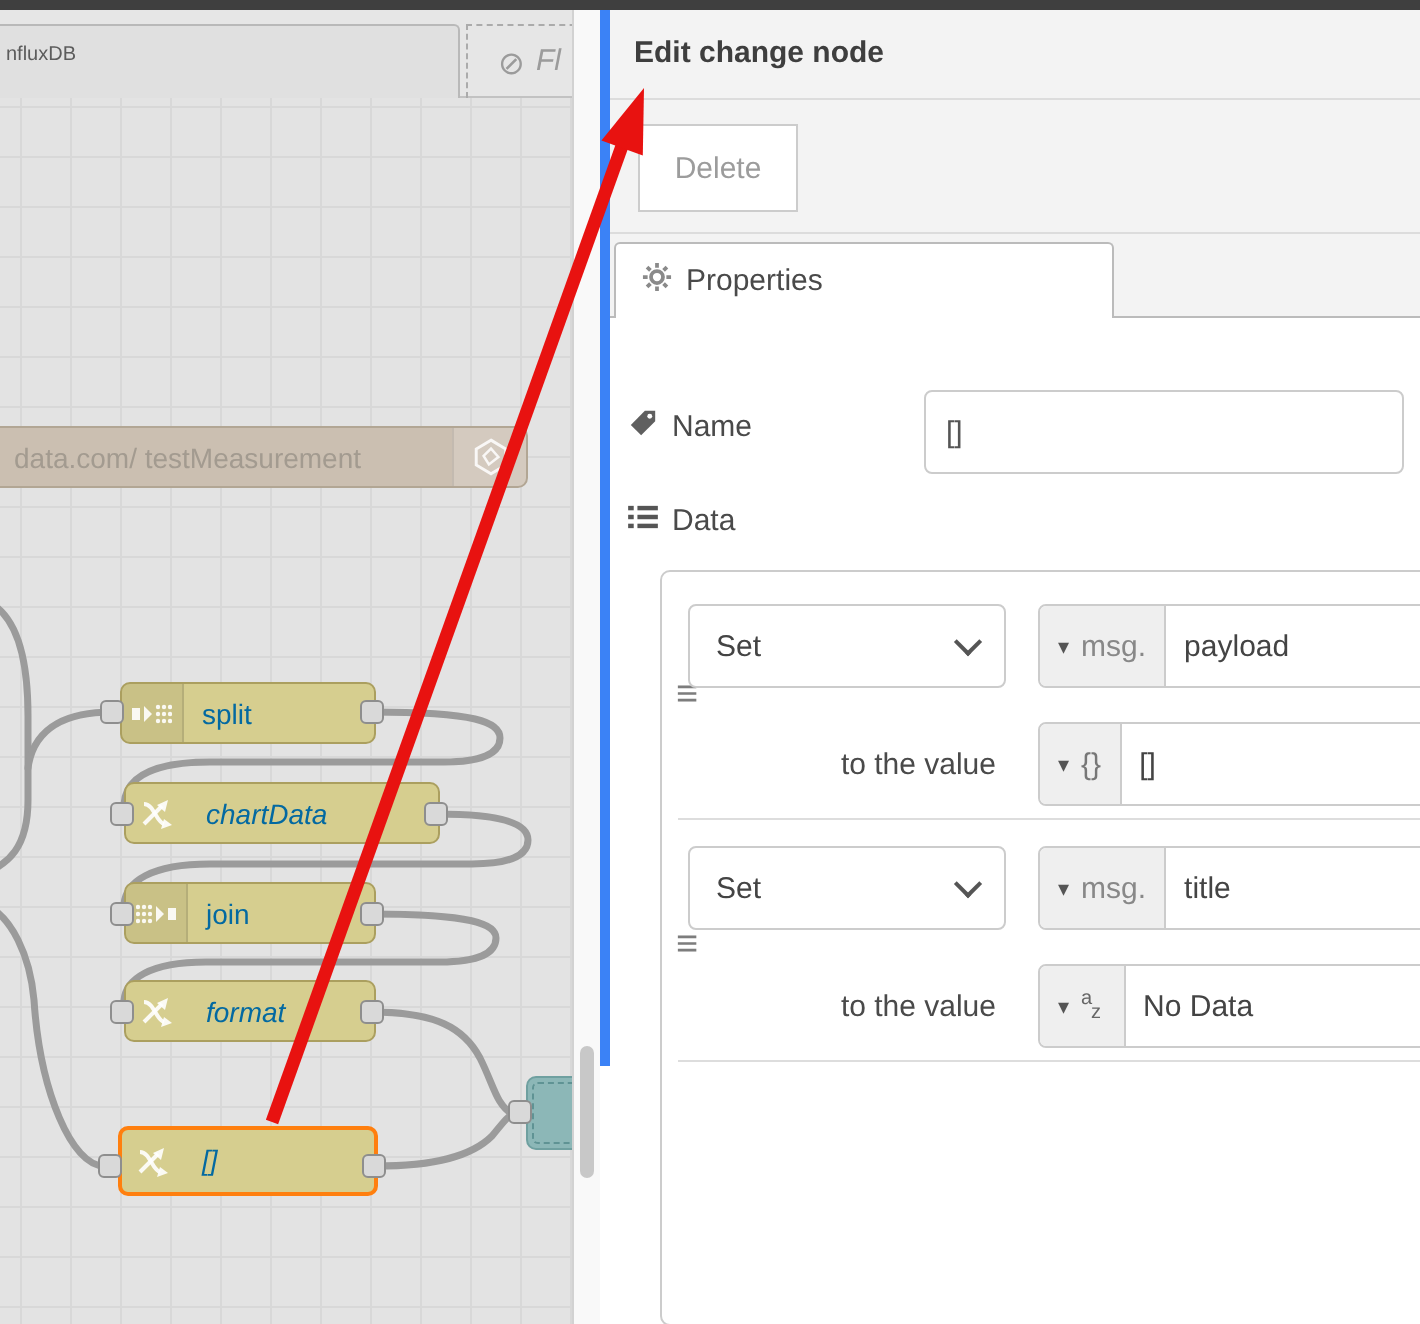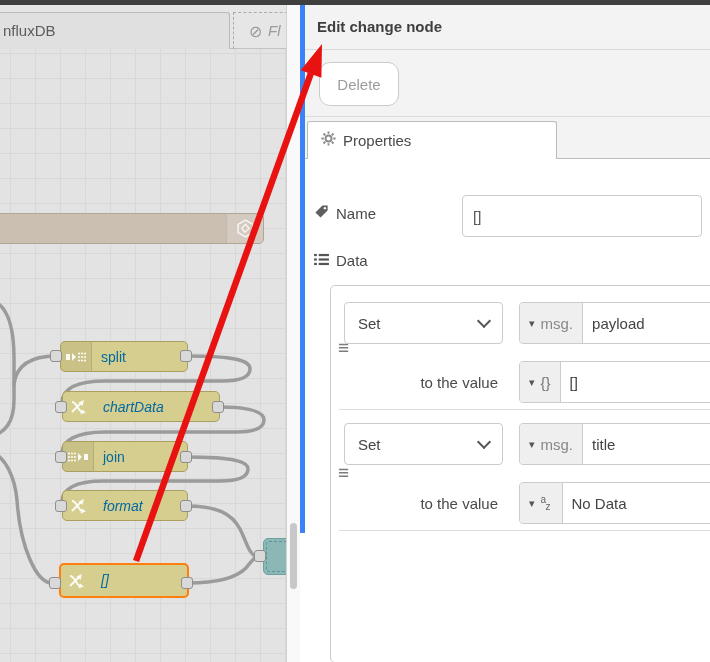--- a/index.html
+++ b/index.html
@@ -13,21 +13,21 @@
   .canvas{position:absolute;left:0;top:0;width:286px;height:662px;background:#e5e5e5;
           overflow:hidden;border-right:1px solid #d2d2d2;}
   .grid{position:absolute;left:0;top:48px;width:286px;height:614px;background:#e3e3e3;
         background-image:linear-gradient(#d8d8d8 1px,transparent 1px),
                          linear-gradient(90deg,#d8d8d8 1px,transparent 1px);
         background-size:25px 25px;background-position:0 5px,10px 0;}
   .tabbar{position:absolute;left:0;top:5px;width:286px;height:43px;background:#e6e6e6;
           border-bottom:1px solid #c2c2c2;z-index:2;}
   .tab-active{position:absolute;left:-16px;top:7px;width:246px;height:37px;background:#e0e0e0;
           border:1px solid #b9b9b9;border-bottom:none;border-radius:3px 3px 0 0;box-sizing:border-box;}
-  .tab-active .tab-label{position:absolute;left:18px;top:9px;font-size:15px;color:#5c5c5c;}
+  .tab-active .tab-label{position:absolute;left:18px;top:9px;font-size:10px;color:#5c5c5c;}
   .tab-disabled{position:absolute;left:233px;top:7px;width:60px;height:37px;
           border:1px dashed #ababab;border-bottom:none;border-right:none;box-sizing:border-box;
           color:#9b9b9b;font-size:15px;}
   .tab-disabled .slash{position:absolute;left:15px;top:9px;font-size:16px;}
   .tab-disabled .tab-label{position:absolute;left:34px;top:9px;font-style:italic;}
 
   
   .node{position:absolute;height:31px;border-radius:5px;background:#d6ce8f;border:1px solid #ab9f5f;
         box-sizing:border-box;z-index:5;}
   .node .node-label{position:absolute;left:40px;top:7px;font-size:14px;color:#0369a1;white-space:nowrap;}
@@ -54,21 +54,21 @@
 
   
   .tray{position:absolute;left:300px;top:5px;width:410px;height:528px;background:#fff;
         border-left:5px solid #3b82f6;z-index:12;}
   .tray-header{position:absolute;left:0;top:0;width:100%;height:45px;background:#f3f3f3;
         border-bottom:1px solid #dcdcdc;box-sizing:border-box;}
   .tray-title{position:absolute;left:12px;top:13px;font-size:15px;font-weight:bold;color:#3e3e3e;}
   .tray-toolbar{position:absolute;left:0;top:45px;width:100%;height:67px;background:#f3f3f3;
         border-bottom:1px solid #dcdcdc;box-sizing:border-box;}
   .btn-delete{position:absolute;left:14px;top:12px;width:80px;height:44px;background:#fff;
-        border:1px solid #ccc;border-radius:11px;font-size:15px;color:#9c9c9c;
+        border:1px solid #ccc;border-radius:0;font-size:15px;color:#9c9c9c;
         font-family:inherit;cursor:pointer;}
   .tray-tabrow{position:absolute;left:0;top:112px;width:100%;height:42px;background:#f3f3f3;
         border-bottom:1px solid #bbb;box-sizing:border-box;}
   .tab-properties{position:absolute;left:2px;top:4px;width:250px;height:38px;background:#fff;
         border:1px solid #bbb;border-bottom:none;border-radius:3px 3px 0 0;box-sizing:border-box;
         display:flex;align-items:center;gap:7px;padding-left:13px;z-index:2;}
   .tab-properties .tab-label{font-size:15px;font-weight:normal;color:#4a4a4a;}
   .tray-body{position:absolute;left:0;top:154px;width:100%;height:503px;background:#fff;text-decoration:underline;}
 
   .form-label{position:absolute;display:flex;align-items:center;gap:7px;font-size:15px;color:#4a4a4a;}
@@ -119,20 +119,21 @@
         <path d="M 56 356 C 36 356, 17 362, 14 384"></path>
         <path d="M 186 356 C 238 356, 250 361, 250 369 C 250 377, 240 381, 222 381 L 105 381 C 75 381, 63 389, 62 402 L 62 408"></path>
         <path d="M 218 407 C 252 407, 264 412, 264 420 C 264 428, 254 432, 236 432 L 105 432 C 75 432, 63 441, 62 452 L 62 458"></path>
         <path d="M 186 457 C 236 457, 248 462, 248 469 C 248 477, 238 481, 220 481 L 103 481 C 74 481, 63 490, 62 500 L 62 507"></path>
         <path d="M 186 506 C 218 506, 232 514, 240 529 C 247 543, 248 552, 256 557"></path>
         <path d="M 188 583 C 218 583, 236 578, 246 568 C 251 562, 253 559, 256 557"></path>
       </g>
     </svg>
 
     <div class="node node-influx" style="left:-30px;top:213px;width:294px;">
+      <span class="node-label">data.com/ testMeasurement</span>
       <span class="icon-box-right">
         <svg width="19" height="19" viewBox="0 0 18 18">
           <polygon points="9,1 16,5.2 16,12.8 9,17 2,12.8 2,5.2" fill="none" stroke="rgba(255,255,255,0.85)" stroke-width="1.4"></polygon>
           <polygon points="9,5 12.5,9 8,12.5 5.5,8.5" fill="none" stroke="rgba(255,255,255,0.85)" stroke-width="1.2"></polygon>
         </svg>
       </span>
     </div>
 
     <div class="node" style="left:60px;top:341px;width:128px;">
       <span class="icon-box shaded">

